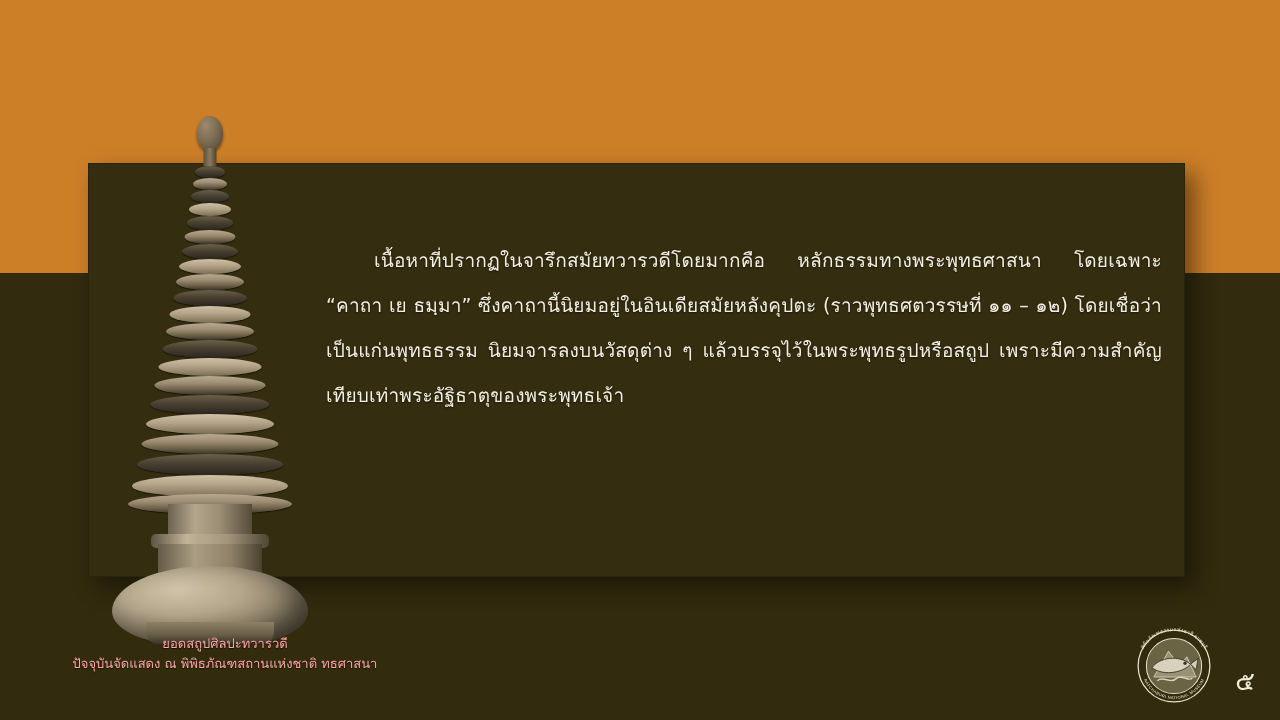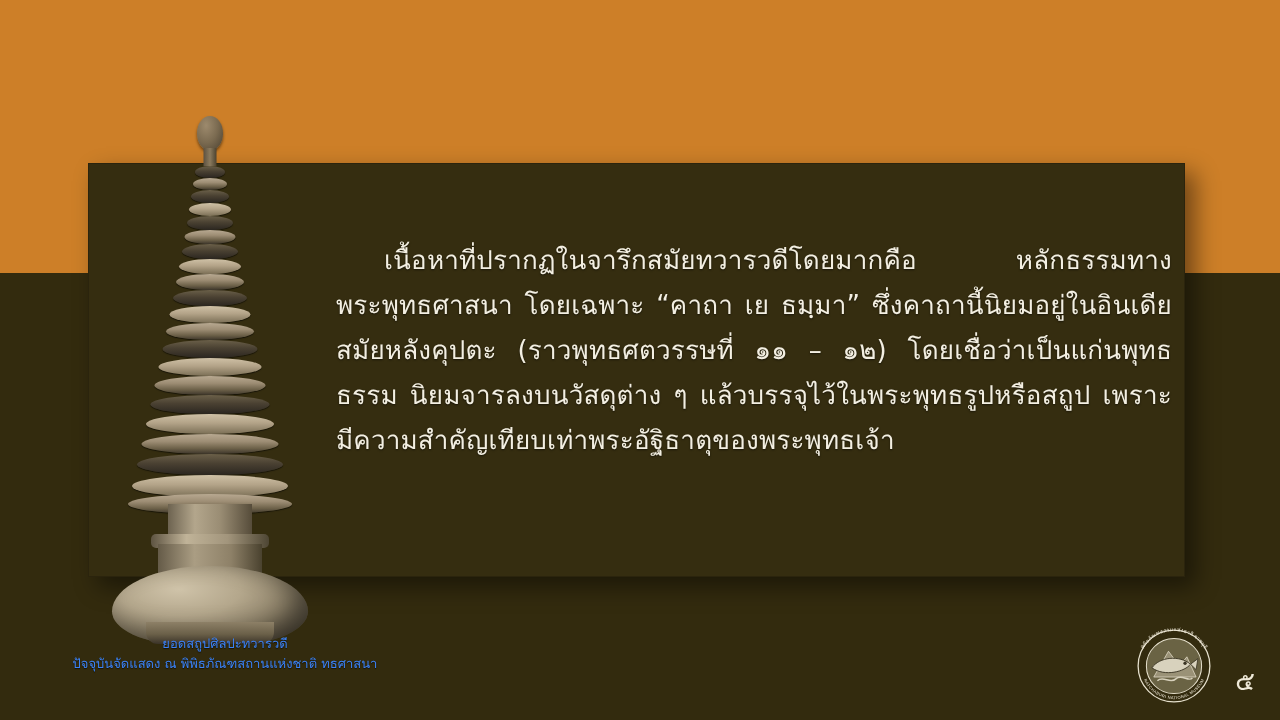--- a/index.html
+++ b/index.html
@@ -43,25 +43,25 @@
   .panel-inner-edge {
     position: absolute;
     inset: 0;
     border: 1px solid rgba(0,0,0,0.18);
     pointer-events: none;
   }
 
   
   .body-copy {
     position: absolute;
-    left: 336px;
+    left: 326px;
     top: 238px;
     width: 836px;
     color: #f3efe2;
-    font-size: 26px;
+    font-size: 19px;
     line-height: 45px;
     letter-spacing: 0.2px;
     text-align: justify;
     text-justify: inter-word;
     text-shadow: 0 1px 2px rgba(0,0,0,0.55);
   }
   .body-copy p {
     margin: 0;
     text-indent: 48px;
   }
@@ -162,21 +162,21 @@
     background: linear-gradient(180deg,#8d8067 0%, #6b6049 55%, #3a3328 100%);
   }
 
   
   .caption {
     position: absolute;
     left: 60px;
     top: 634px;
     width: 330px;
     text-align: center;
-    color: #3b82f6;
+    color: #fca5a5;
     font-size: 13px;
     line-height: 20px;
     text-shadow: 0 1px 1px rgba(0,0,0,0.6);
   }
   .caption div { white-space: nowrap; }
 
   
   .seal {
     position: absolute;
     left: 1128px;

